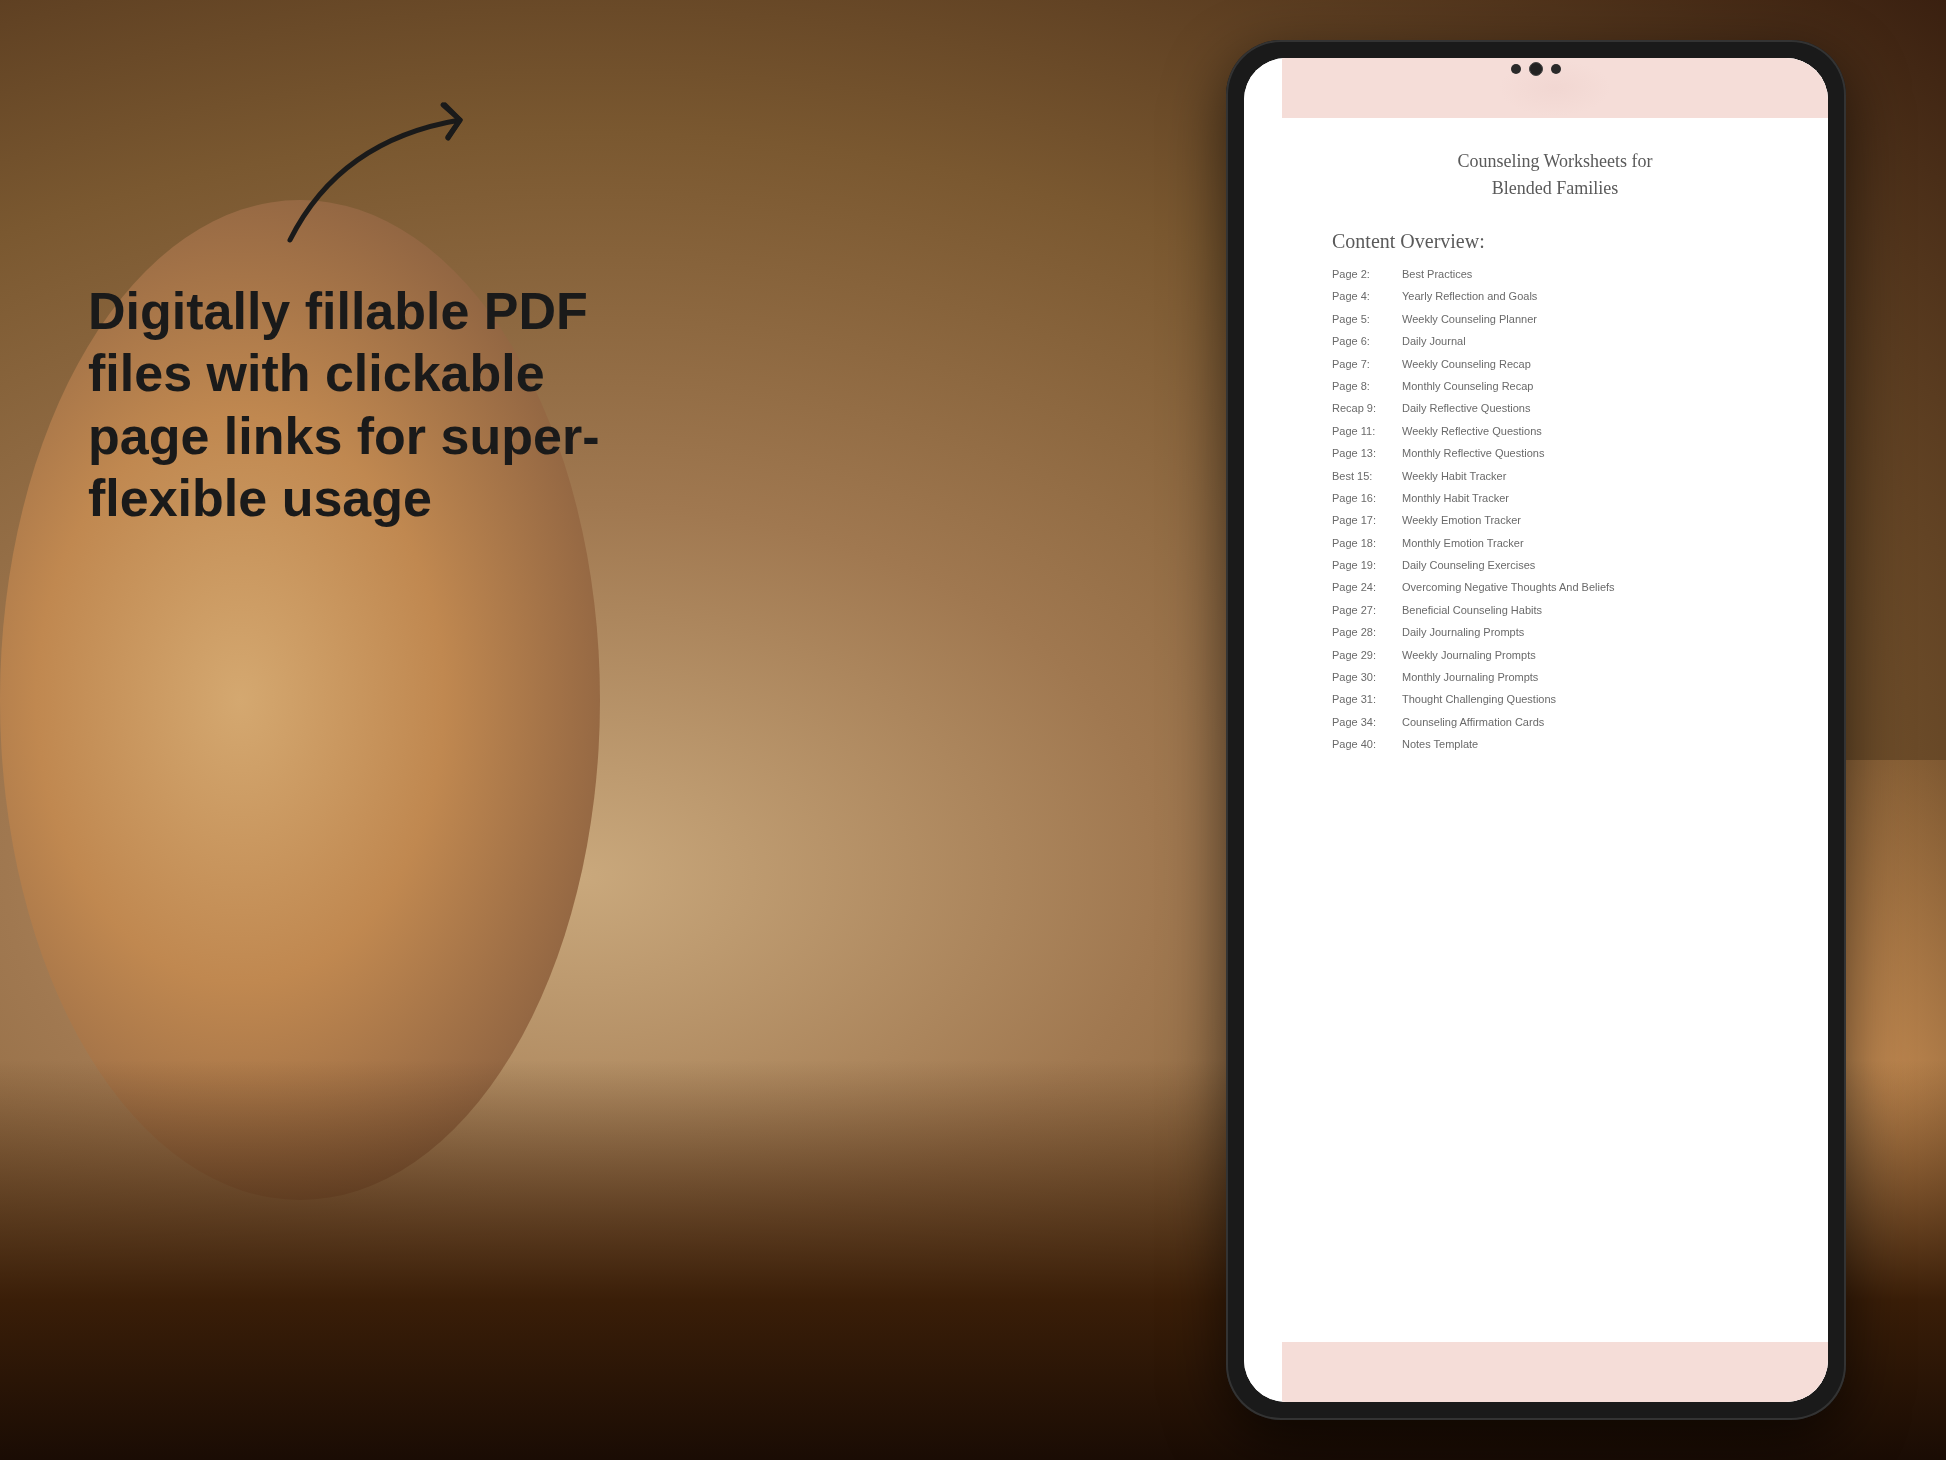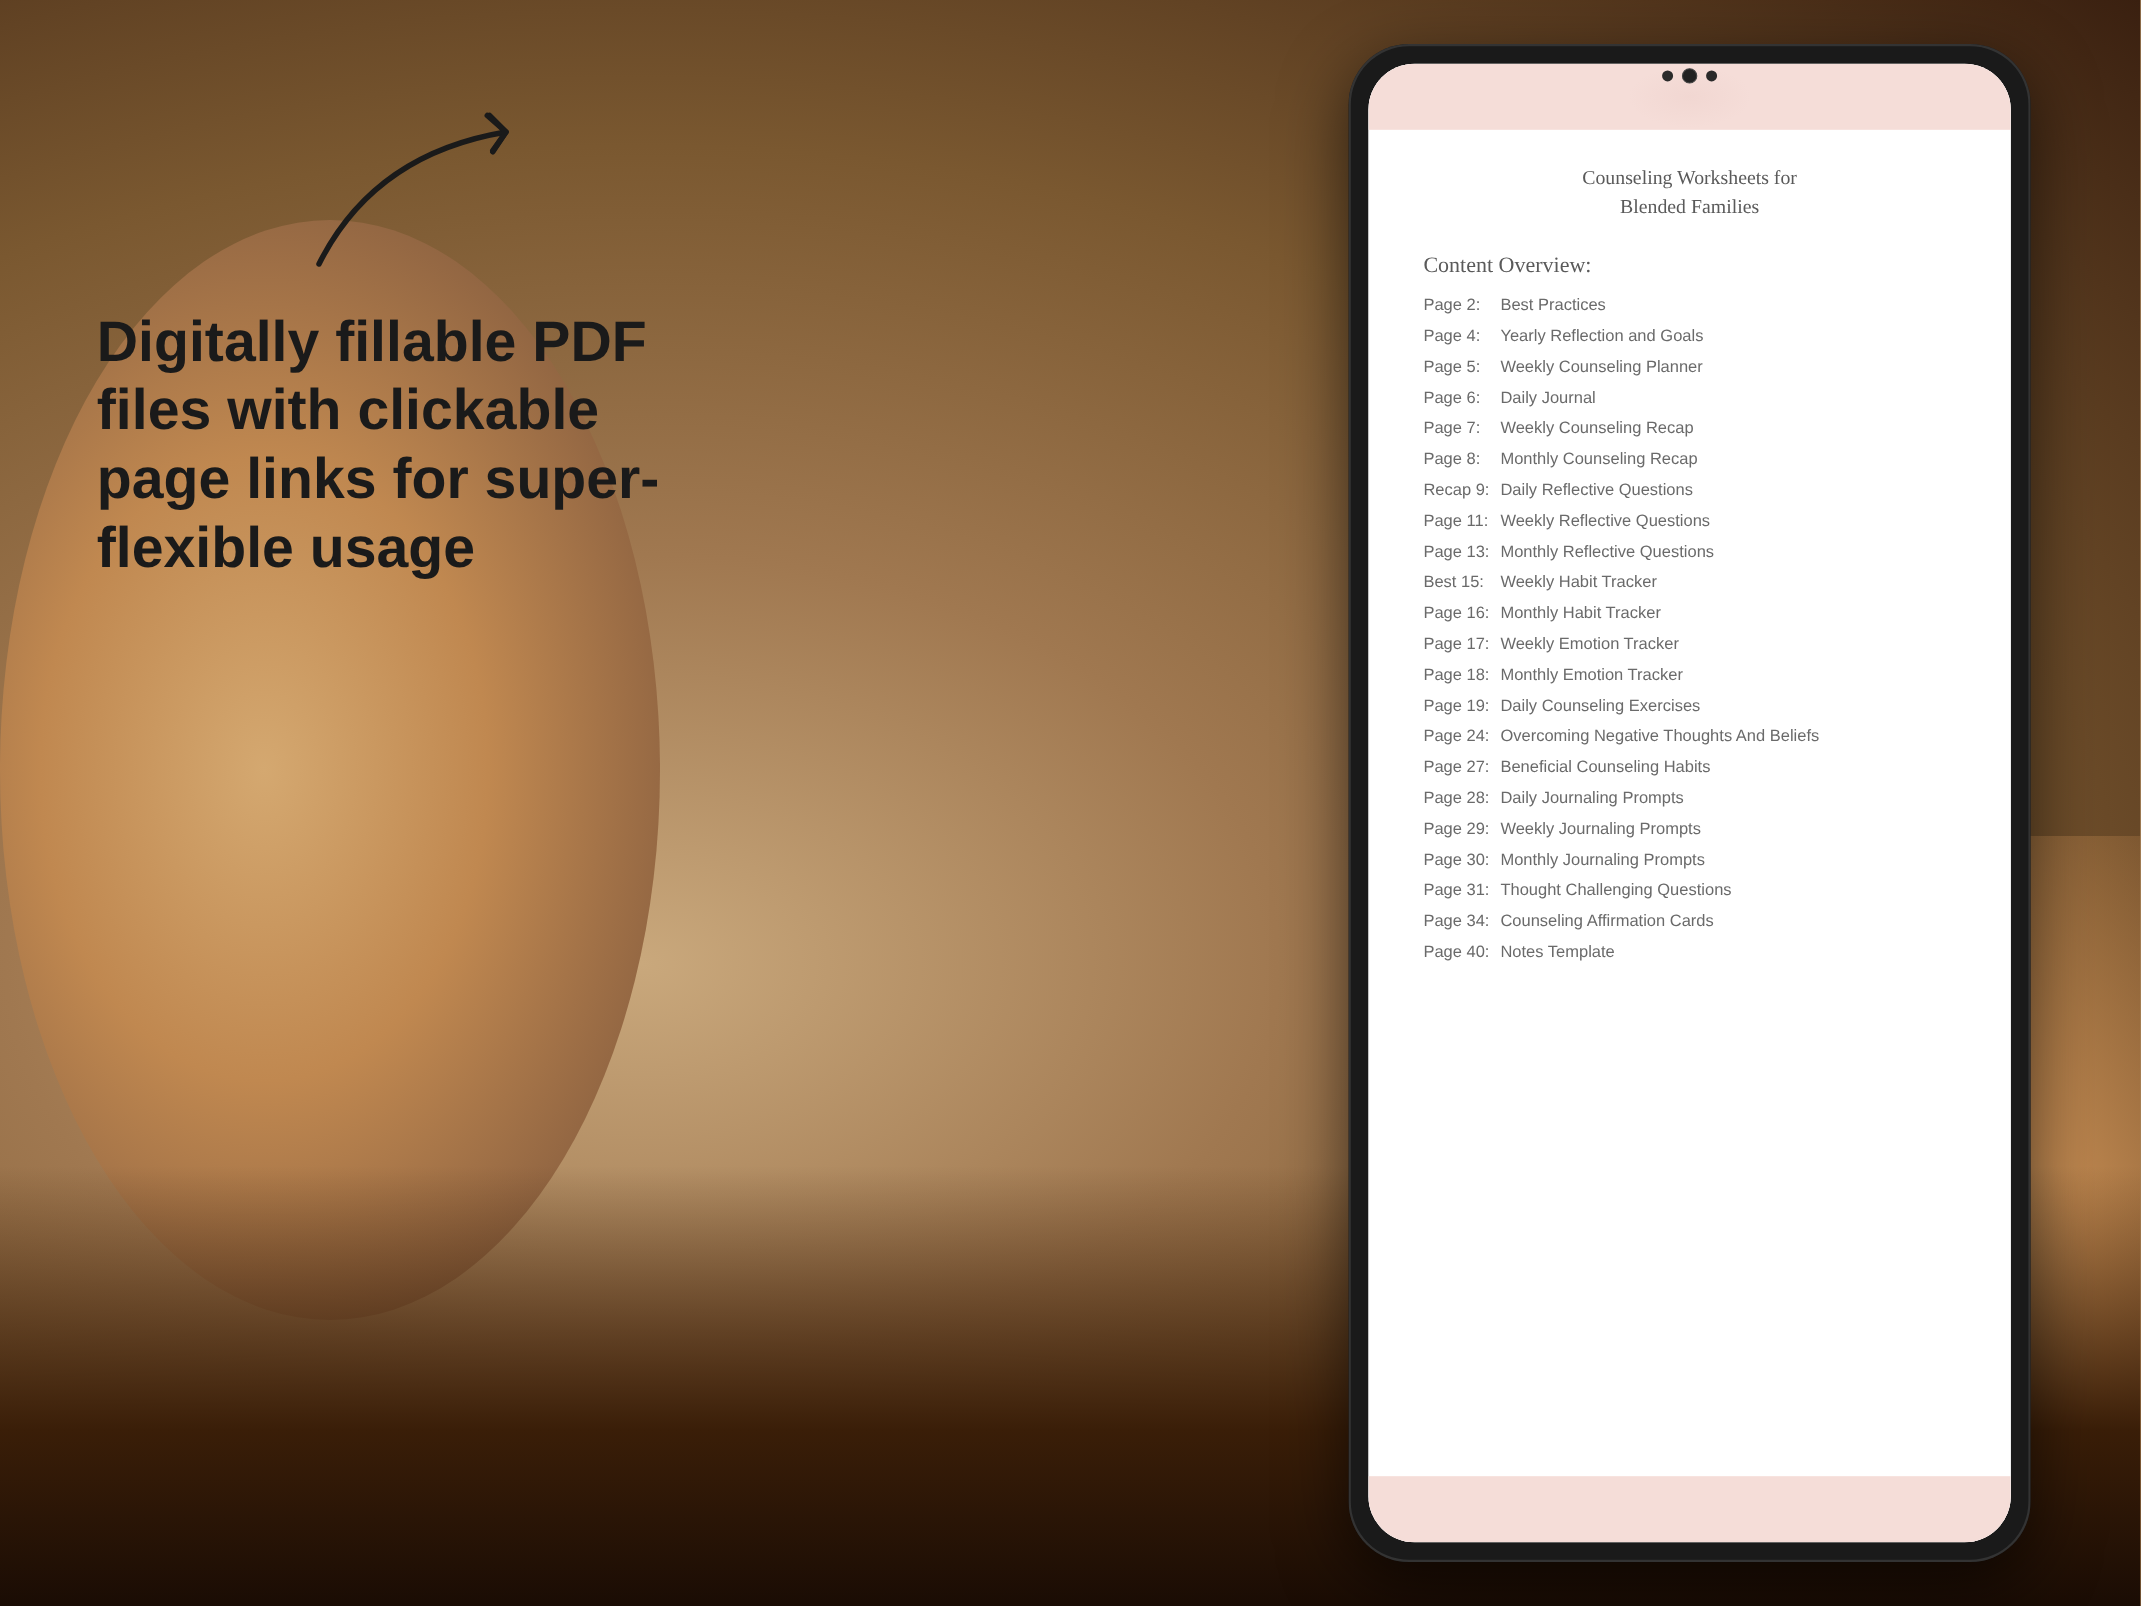--- a/index.html
+++ b/index.html
@@ -119,20 +119,21 @@
     }
 
     
     .pdf-page {
       width: 100%;
       height: 100%;
       background: #fff;
       position: relative;
       display: flex;
       flex-direction: column;
+      padding-left: 38px;
     }
 
     
     .pdf-header-band {
       width: 100%;
       height: 60px;
       background: #f5ddd8;
       position: relative;
       flex-shrink: 0;
     }
@@ -173,21 +174,21 @@
       font-family: Georgia, serif;
       font-size: 20px;
       color: #5a5a5a;
       margin-bottom: 14px;
       font-weight: normal;
     }
 
     .toc-item {
       display: flex;
       font-family: Arial, Helvetica, sans-serif;
-      font-size: 15px;
+      font-size: 11px;
       color: #6a6a6a;
       margin-bottom: 7px;
       line-height: 1.4;
     }
 
     .toc-page {
       min-width: 70px;
       color: #6a6a6a;
     }
 

